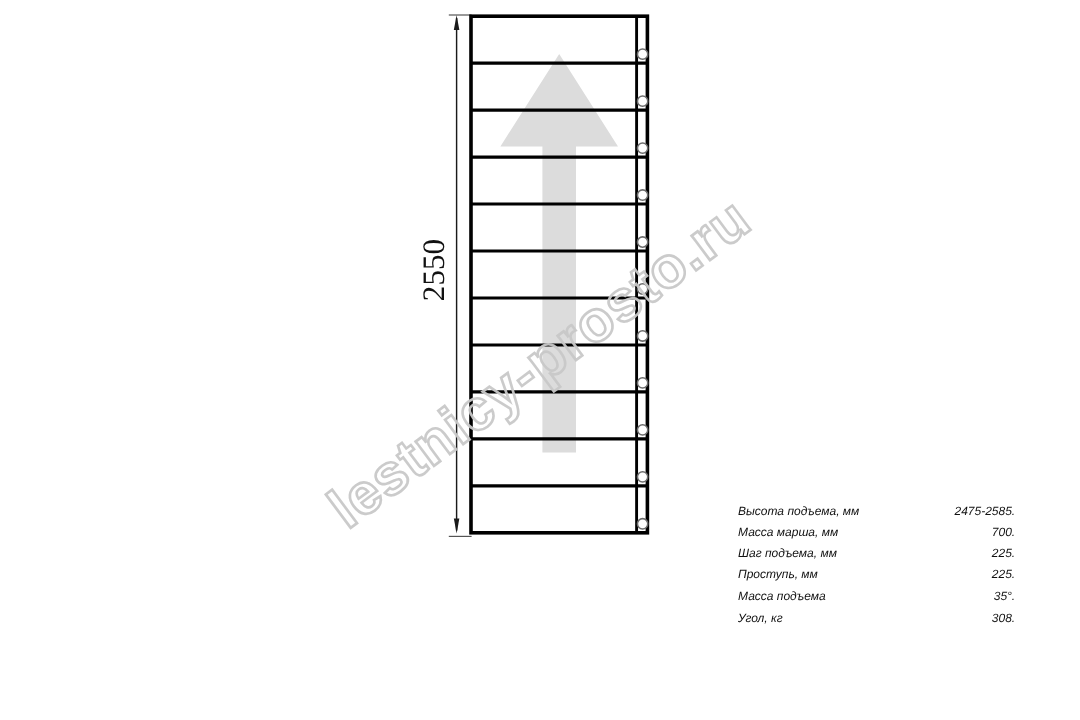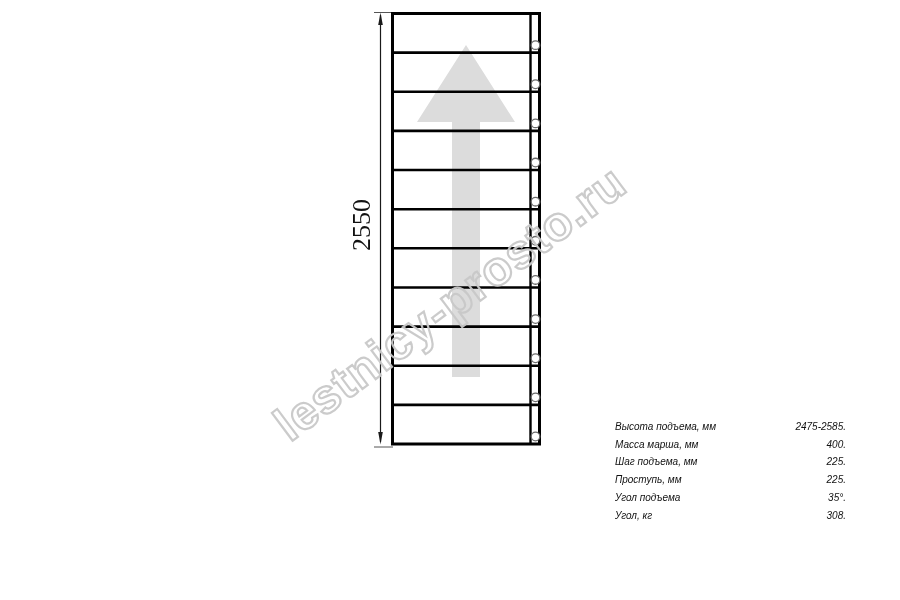--- a/index.html
+++ b/index.html
@@ -101,32 +101,32 @@
 
   <div class="watermark" style="-webkit-text-stroke: 2.2px rgb(201, 201, 201);">lestnicy-prosto.ru</div>
 
   <div class="specs">
       <div class="specs-row">
         <span>Высота подъема, мм</span>
         <span class="val">2475-2585.</span>
       </div>
       <div class="specs-row">
         <span>Масса марша, мм</span>
-        <span class="val">400.</span>
+        <span class="val">700.</span>
       </div>
       <div class="specs-row">
         <span>Шаг подъема, мм</span>
         <span class="val">225.</span>
       </div>
       <div class="specs-row">
         <span>Проступь, мм</span>
         <span class="val">225.</span>
       </div>
       <div class="specs-row">
-        <span>Угол подъема</span>
+        <span>Масса подъема</span>
         <span class="val">35°.</span>
       </div>
       <div class="specs-row">
         <span>Угол, кг</span>
         <span class="val">308.</span>
       </div>
     </div>
 
 </div>
 

